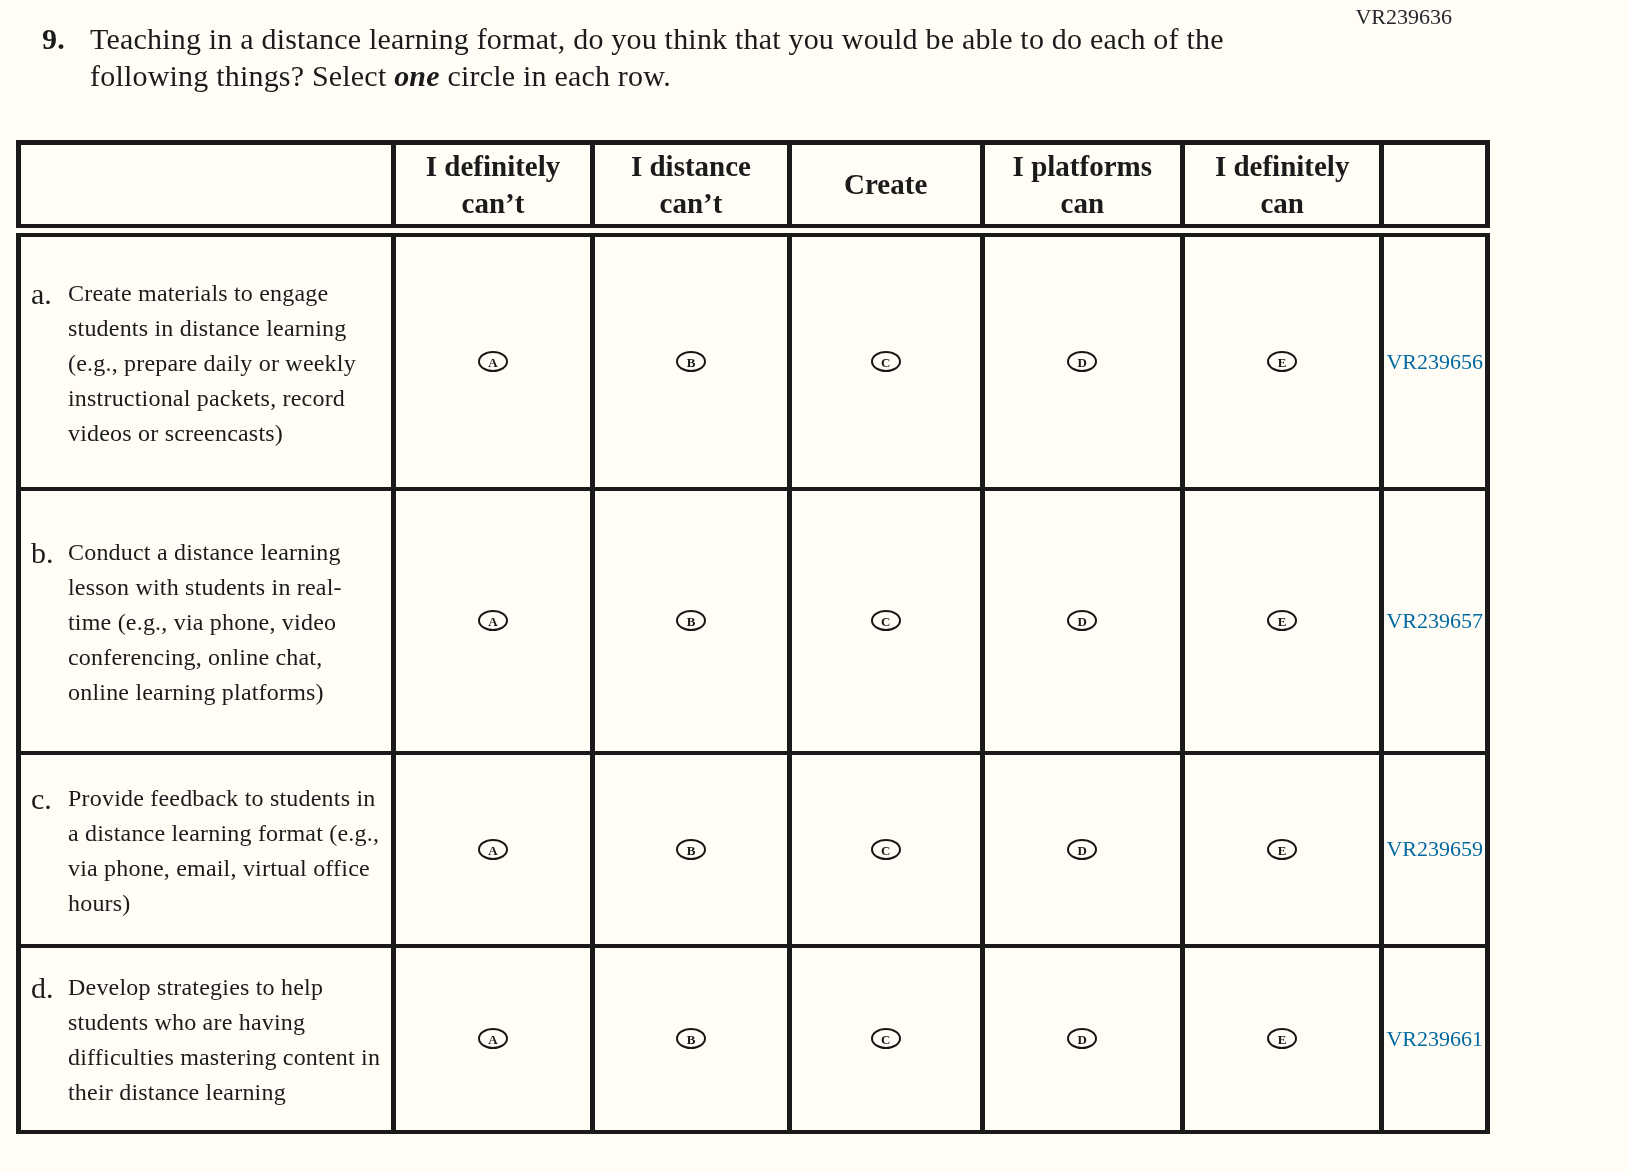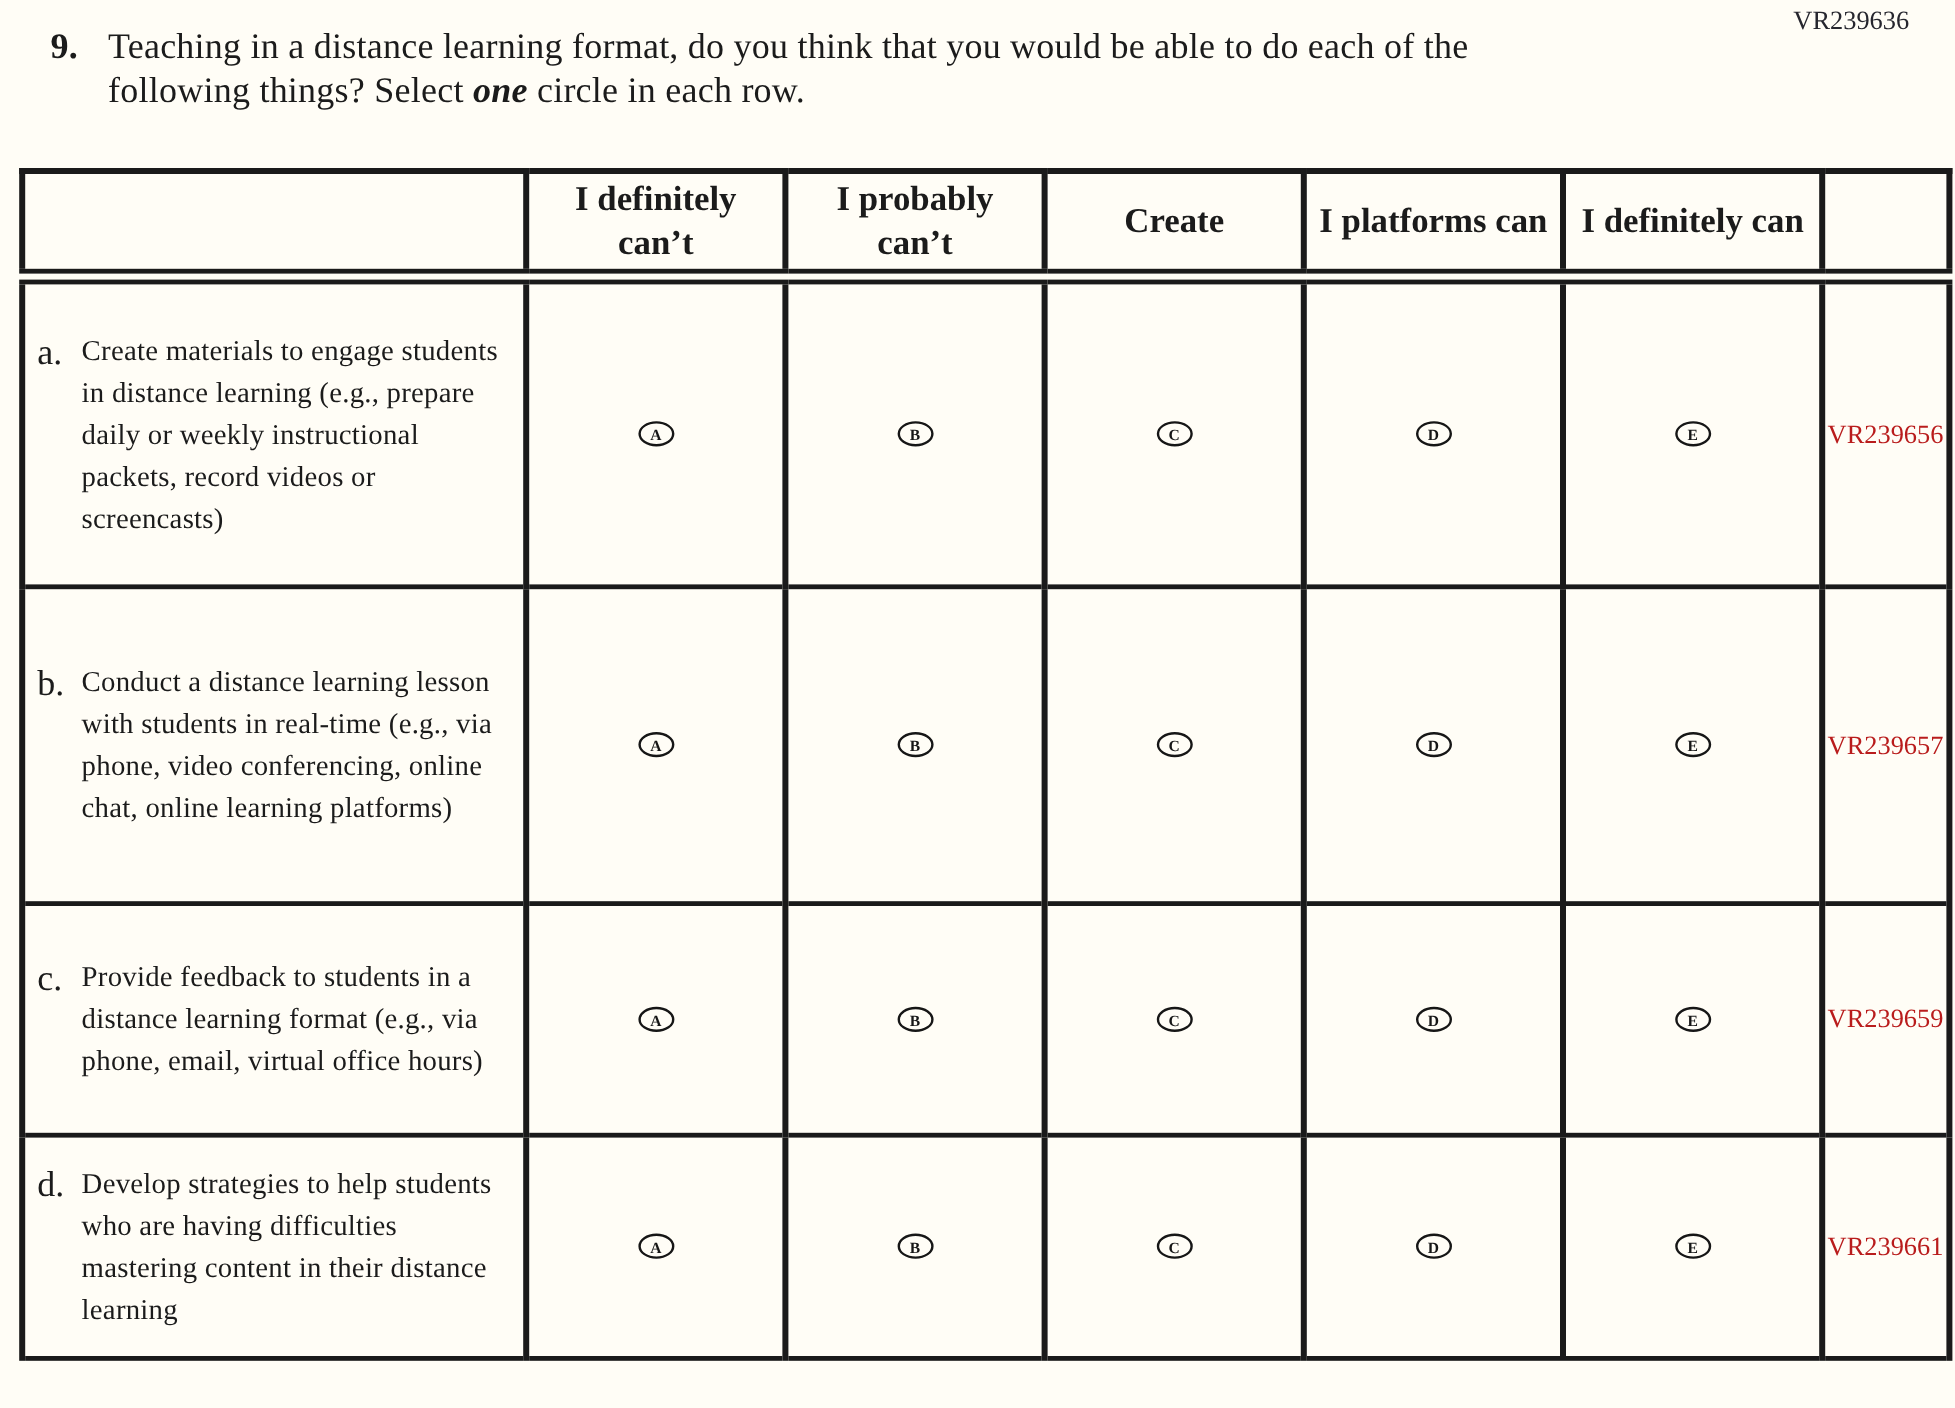--- a/index.html
+++ b/index.html
@@ -2,21 +2,21 @@
 <html><head>
 <meta charset="utf-8">
 <style>
   * { margin: 0; padding: 0; box-sizing: border-box; }
   html, body { width: 1629px; height: 1173px; overflow: hidden; }
   body {
     background: #fffdf6;
     color: #1b1b1b;
     font-family: "Liberation Serif", "DejaVu Serif", serif;
   }
-  .page { position: relative; width: 1629px; height: 1173px; }
+  .page { position: relative; width: 1490px; height: 1173px; }
 
   .page-code {
     position: absolute; top: 4px; right: 38px;
     font-size: 22px; color: #26262e;
   }
 
   .question {
     position: absolute; left: 42px; top: 20px; width: 1290px;
     font-size: 30px; line-height: 37px; letter-spacing: 0.2px;
   }
@@ -55,21 +55,21 @@
 
   td.opt-cell { text-align: center; }
   .bubble {
     display: inline-block; width: 30px; height: 21px;
     border: 2.5px solid #161616; border-radius: 50%;
     font-size: 13px; line-height: 20px; font-weight: bold;
     text-align: center; color: #161616;
     cursor: pointer; background: transparent;
   }
 
-  td.code-cell { text-align: right; font-size: 22px; color: #b91c1c; padding: 0 2px; }
+  td.code-cell { text-align: left; font-size: 22px; color: #0369a1; padding: 0 2px; }
 
   tr.row-a td { height: 258px; }
   tr.row-b td { height: 264px; }
   tr.row-c td { height: 193px; }
   tr.row-d td { height: 186px; }
 </style>
 </head>
 <body>
 
 <div class="page">
@@ -88,21 +88,21 @@
         <col class="c-opt">
         <col class="c-opt">
         <col class="c-opt">
         <col class="c-opt">
         <col class="c-code">
     </colgroup>
     <thead>
       <tr>
         <th></th>
         <th>I definitely can’t</th>
-        <th>I probably can’t</th>
+        <th>I distance can’t</th>
         <th>Create</th>
         <th>I platforms can</th>
         <th>I definitely can</th>
         <th></th>
       </tr>
     </thead>
     <tbody>
       <tr class="row-a">
         <td class="item-cell">
           <div class="item-flex">

